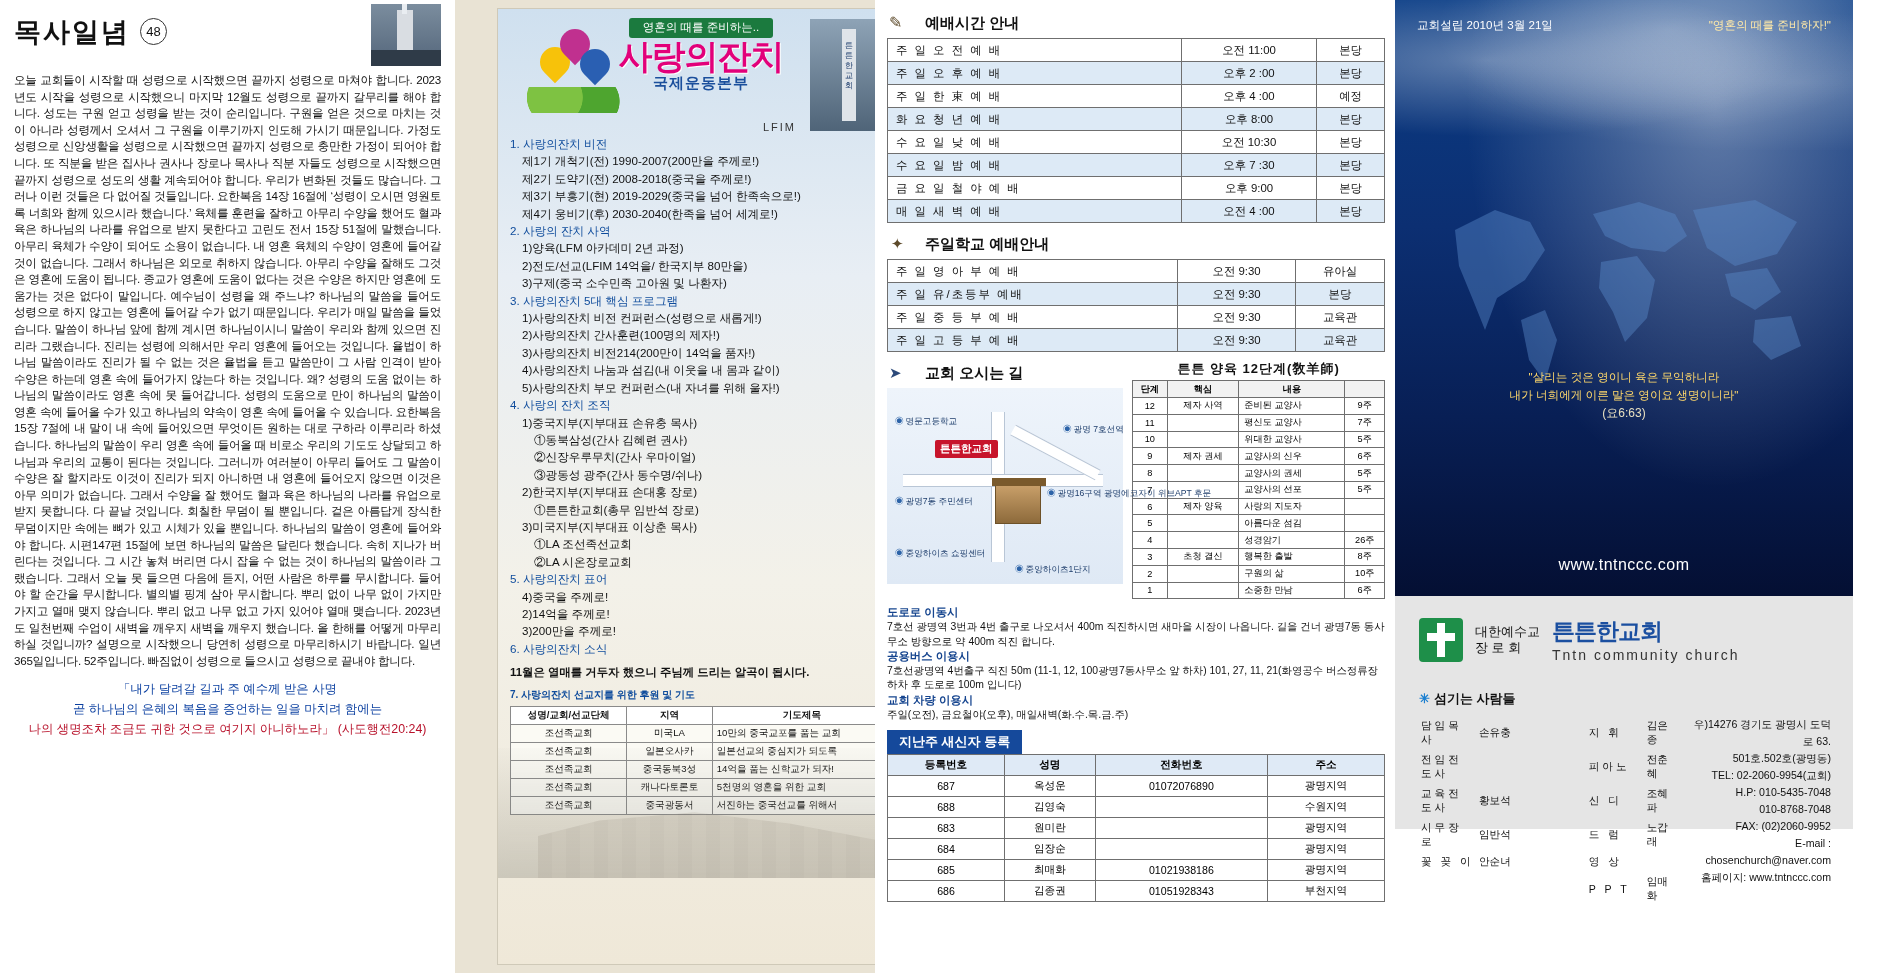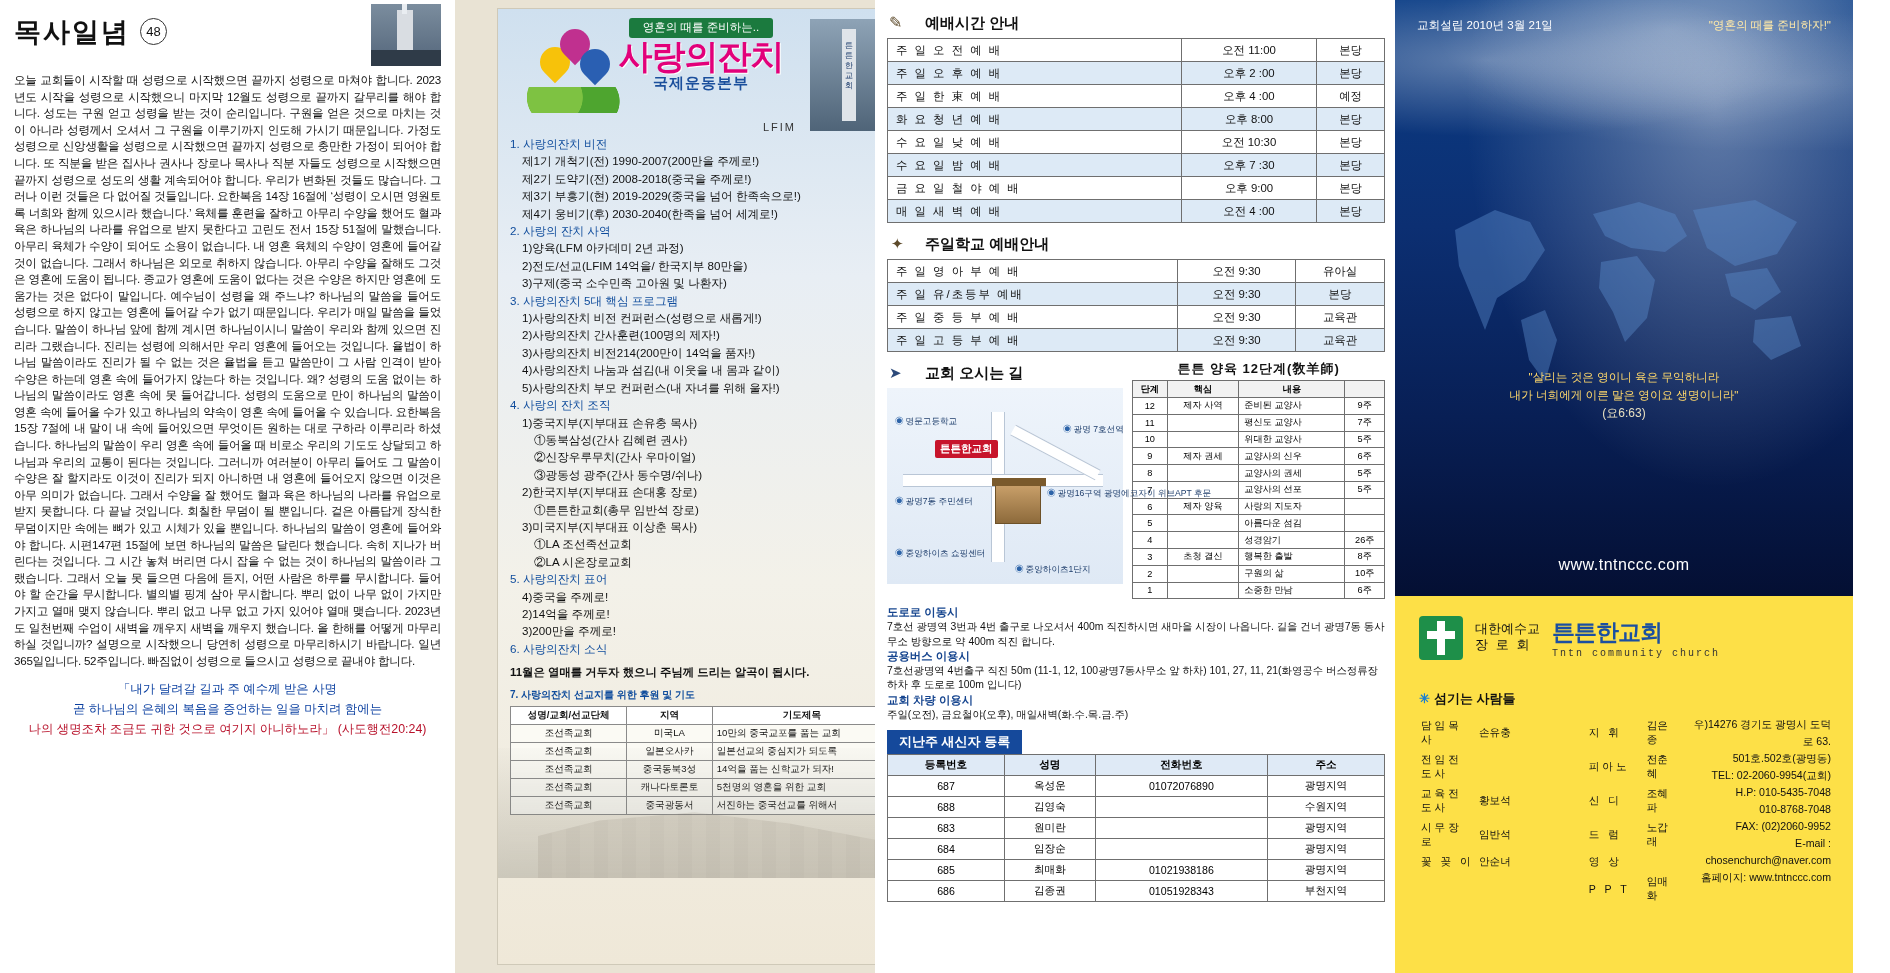--- a/index.html
+++ b/index.html
@@ -200,21 +200,21 @@
   .dir-block .h { font-size:11.4px; font-weight:bold; color:#16458f; }
   .newmem-head {
     display:inline-block; margin-top:8px; background:#15499b; color:#fff;
     font-size:13px; font-weight:bold; padding:3px 12px;
   }
   .newmem { width:100%; border-collapse:collapse; font-size:10.6px; margin-top:0; }
   .newmem th { border:1px solid #6f6f6f; background:#dfeaf6; padding:3px 2px; }
   .newmem td { border:1px solid #6f6f6f; padding:3px 2px; text-align:center; }
 
   
-  .panel4 { width:458px; height:973px; position:relative; background:#fde047; }
+  .panel4 { width:458px; height:829px; position:relative; background:#e5e5e5; }
   .cover {
     position:absolute; left:0; top:0; width:458px; height:596px;
     background:
       radial-gradient(ellipse at 70% 18%, rgba(255,255,255,.35), rgba(255,255,255,0) 55%),
       linear-gradient(#0a3d86 0%, #0c2f72 38%, #081f55 70%, #040f33 100%);
     overflow:hidden;
   }
   .cover .clouds {
     position:absolute; left:0; top:0; width:100%; height:150px;
     background:
@@ -244,23 +244,23 @@
   .p4-logo { position:absolute; left:24px; top:616px; display:flex; align-items:center; gap:12px; }
   .p4-logo .mark {
     width:44px; height:44px; background:#1e8f49; position:relative; border-radius:4px;
   }
   .p4-logo .mark:before{
     content:""; position:absolute; left:18px; top:5px; width:8px; height:34px; background:#fff;
   }
   .p4-logo .mark:after{
     content:""; position:absolute; left:8px; top:15px; width:28px; height:8px; background:#fff;
   }
-  .p4-logo .t1 { font-size:13px; color:#111; line-height:16px;font-family:Liberation Mono, monospace; }
+  .p4-logo .t1 { font-size:13px; color:#111; line-height:16px; }
   .p4-logo .t2 { font-size:23px; font-weight:bold; color:#1b4fa0; letter-spacing:-1px; }
-  .p4-logo .t3 { font-size:10px; color:#333; letter-spacing:2px;font-family:Liberation Mono, monospace; }
+  .p4-logo .t3 { font-size:14px; color:#333; letter-spacing:2px; }
   .p4-serve-head {
     position:absolute; left:24px; top:690px; font-size:13px; font-weight:bold; color:#111;
   }
   .p4-serve-head .star { color:#1b7fd0; margin-right:4px; }
   .p4-cols { position:absolute; left:24px; top:716px; width:412px; display:flex; gap:10px; font-size:10.6px; }
   .p4-staff { width:210px; }
   .p4-staff table { width:100%; border-collapse:collapse; }
   .p4-staff td { padding:3px 2px; color:#111; vertical-align:middle; }
   .p4-staff td.role { width:58px; letter-spacing:3px; }
   .p4-contact { width:192px; font-size:10.6px; line-height:17px; color:#111; text-align:right; }

